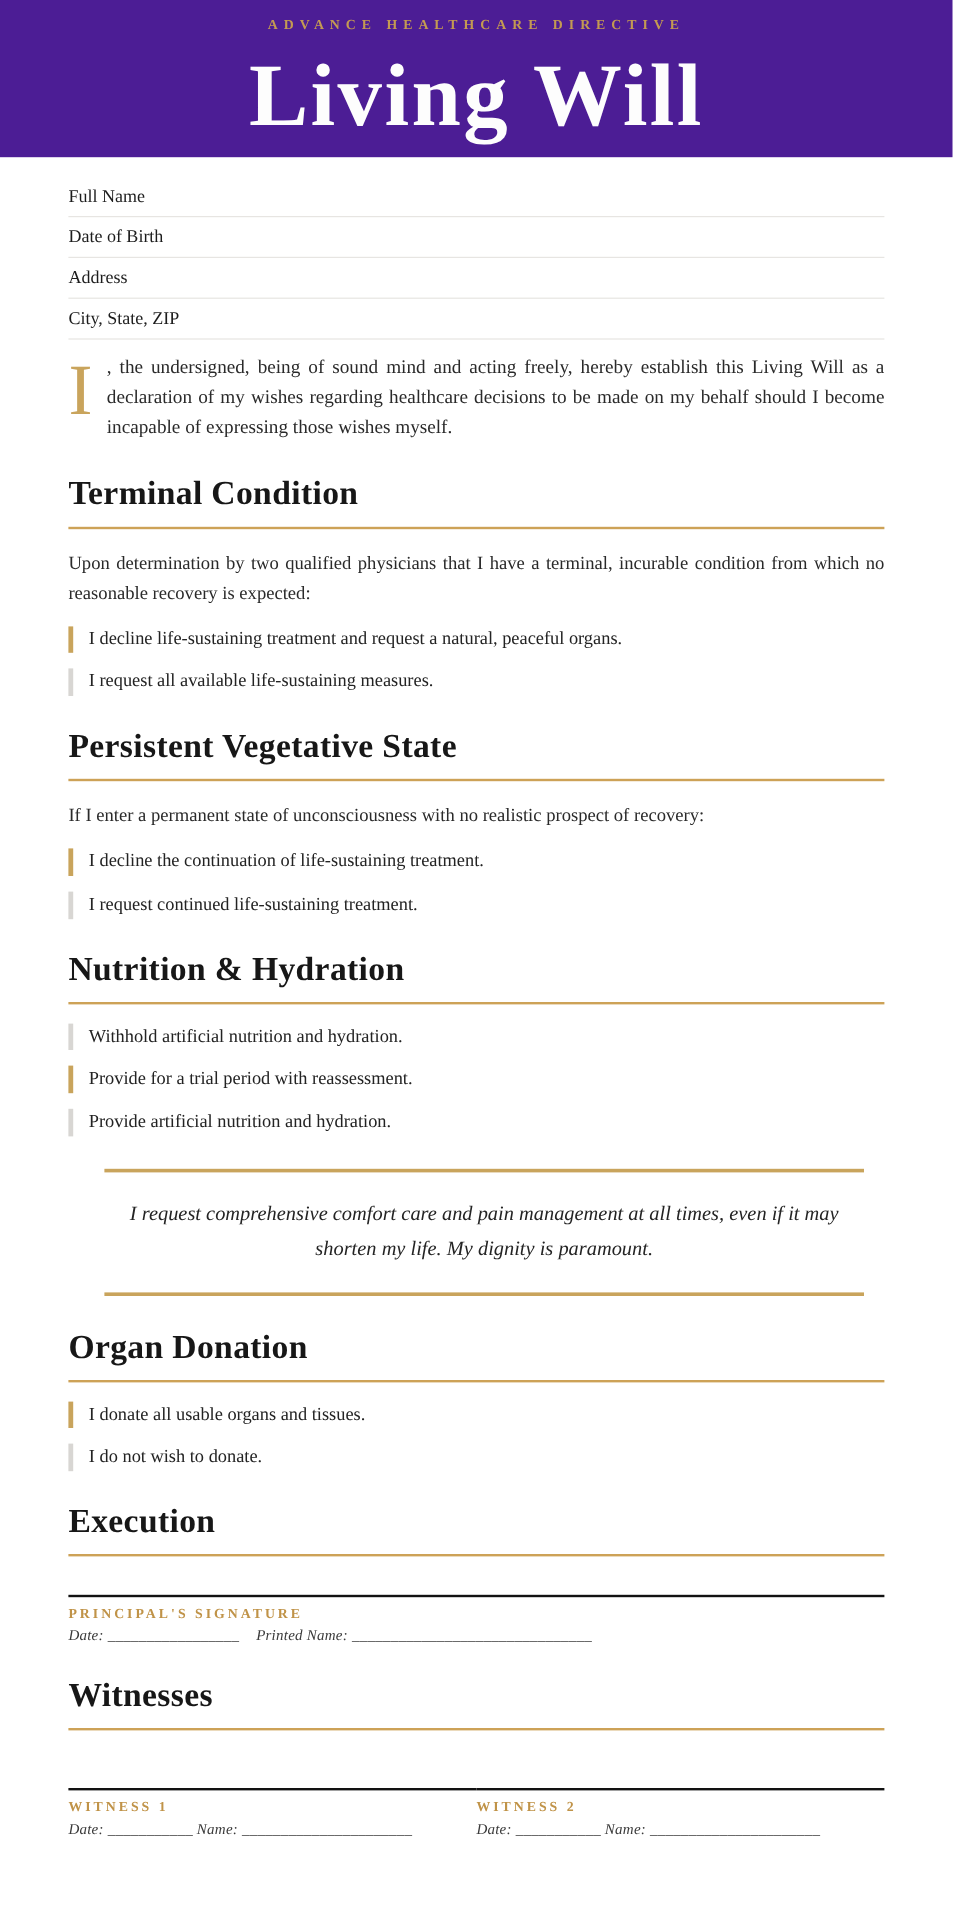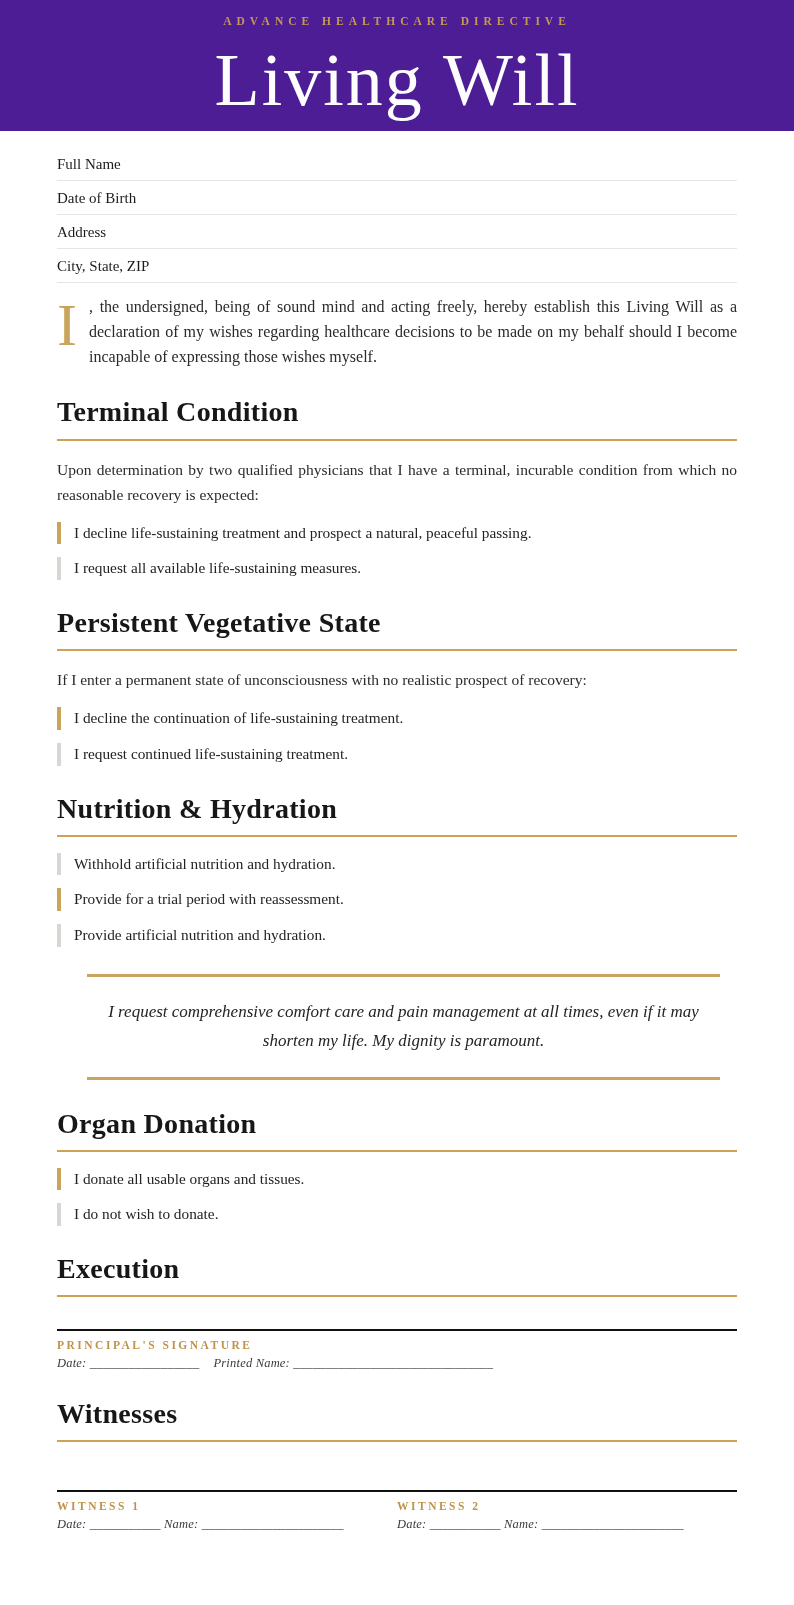--- a/index.html
+++ b/index.html
@@ -15,21 +15,21 @@
     height: 131px; background: #4c1d95; color: #ffffff;
     display: flex; flex-direction: column; align-items: center; justify-content: center;
     text-align: center;
   }
   .eyebrow {
     color: #c49a52; font-size: 11.5px; font-weight: bold;
     letter-spacing: 5px; text-transform: uppercase; margin-bottom: 16px;
     font-family: "Liberation Serif", serif;
   }
   .doc-title {
-    font-family: "Liberation Serif", serif; font-weight: normal;
+    font-family: "Liberation Serif", serif; font-weight: bold;
     font-size: 74px; line-height: 1; letter-spacing: 2px; color: #fdfdfd;
   }
 
   
   .content { padding: 16px 57px 0 57px; }
 
   
   .field-row {
     border-bottom: 1px solid #e7e5e2;
     padding: 8px 0 7px 0;
@@ -111,21 +111,21 @@
       </div>
     </section>
 
     <p class="intro"><span class="dropcap">I</span><span>, the undersigned, being of sound mind and acting freely, hereby establish this Living Will as a declaration of my wishes regarding healthcare decisions to be made on my behalf should I become incapable of expressing those wishes myself.</span></p>
 
     <section>
       <h2 class="sec-title">Terminal Condition</h2>
       <hr class="gold-rule">
       <p class="lead">Upon determination by two qualified physicians that I have a terminal, incurable condition from which no reasonable recovery is expected:</p>
       <div class="option selected">
-        <span>I decline life-sustaining treatment and prospect a natural, peaceful passing.</span>
+        <span>I decline life-sustaining treatment and request a natural, peaceful organs.</span>
       </div>
       <div class="option">
         <span>I request all available life-sustaining measures.</span>
       </div>
     </section>
 
     <section>
       <h2 class="sec-title">Persistent Vegetative State</h2>
       <hr class="gold-rule">
       <p class="lead">If I enter a permanent state of unconsciousness with no realistic prospect of recovery:</p>

